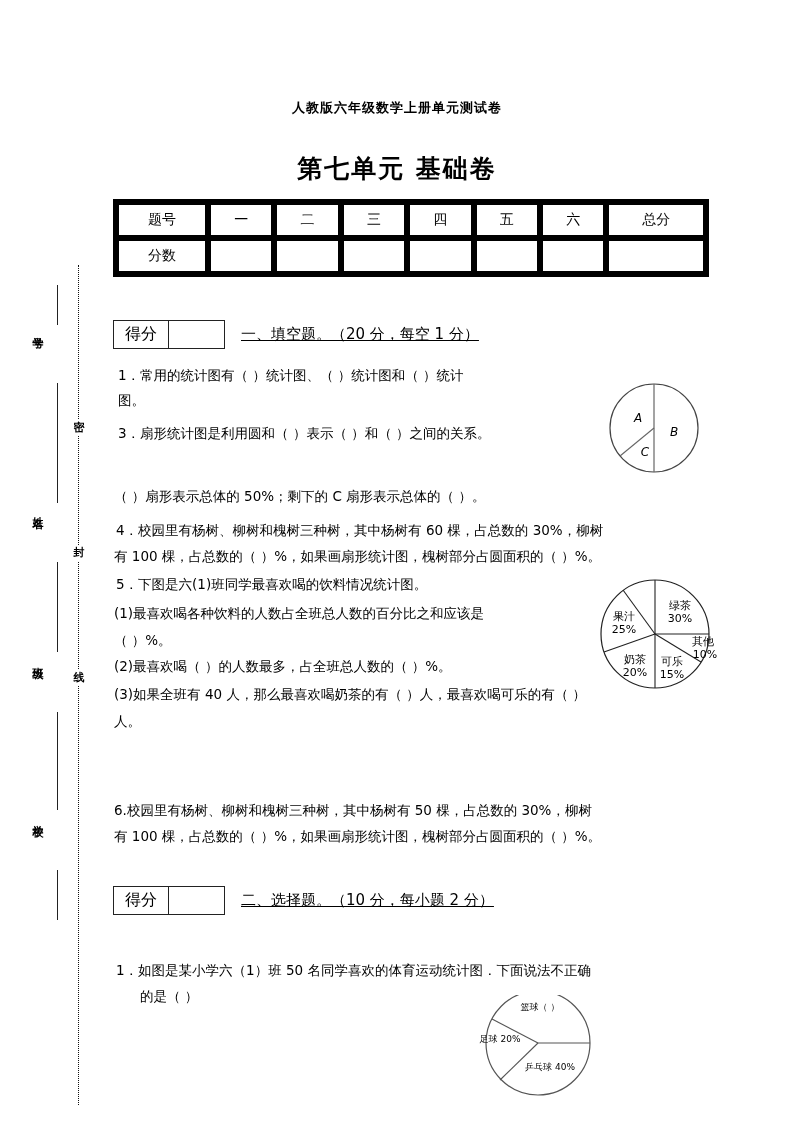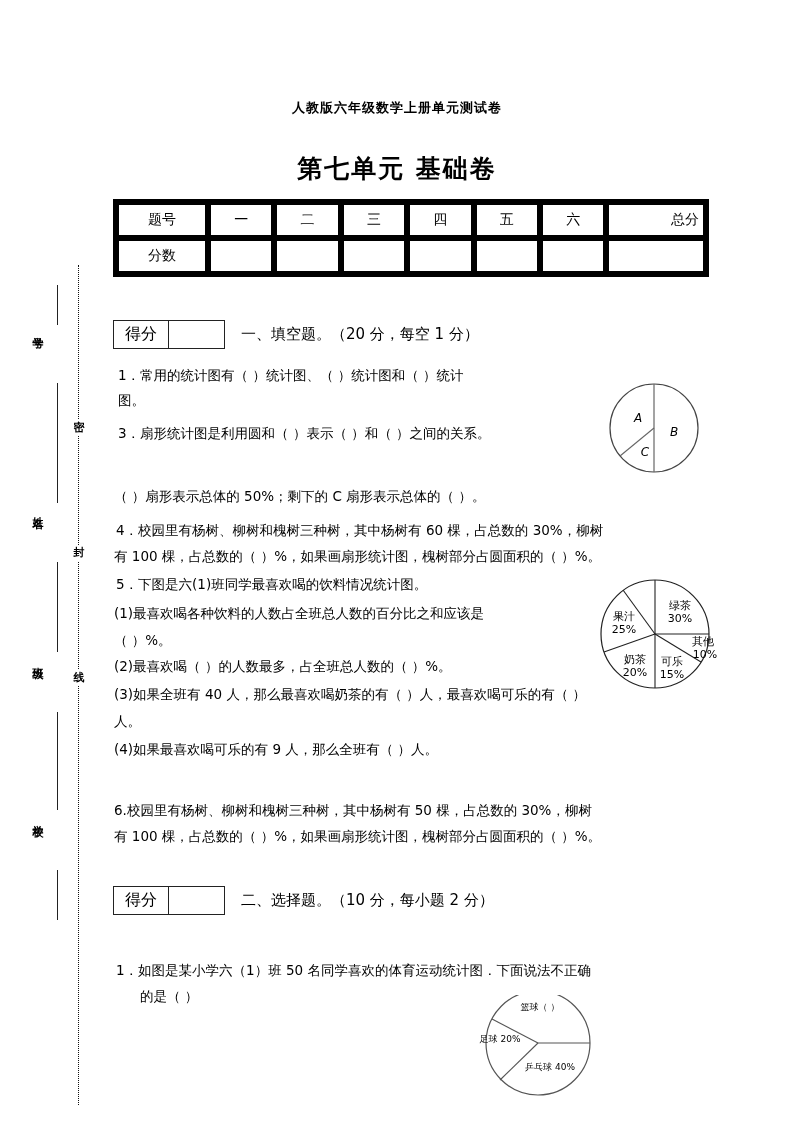--- a/index.html
+++ b/index.html
@@ -103,21 +103,21 @@
     font-size: 14px;
     font-family: "DejaVu Sans", sans-serif;
   }
   .score-table td {
     border: 6px solid #000000;
     height: 30px;
     text-align: center;
     padding: 0 4px;
   }
   .score-table td.lbl { width: 78px; }
-  .score-table td.total { text-align: right; }
+  .score-table td.total { text-align: center; }
 
   
   .defen-wrap {
     position: absolute;
     display: flex;
     align-items: center;
   }
   .defen-box {
     display: flex;
     border: 1px solid #222;
@@ -133,20 +133,21 @@
   }
   .defen-box .cell-r {
     width: 55px;
     border-left: 1px solid #222;
   }
   .section-title {
     margin-left: 16px;
     font-size: 15px;
     font-family: "DejaVu Sans", sans-serif;
     white-space: nowrap;
+    text-decoration: underline;
   }
 
   
   .q {
     position: absolute;
     font-size: 13.5px;
     line-height: 25px;
     font-family: "DejaVu Sans", sans-serif;
     white-space: nowrap;
   }
@@ -229,21 +230,20 @@
 
   <div class="q" style="left:116px; top:518px;">4．校园里有杨树、柳树和槐树三种树，其中杨树有 60 棵，占总数的 30%，柳树</div>
   <div class="q" style="left:114px; top:544px;">有 100 棵，占总数的（      ）%，如果画扇形统计图，槐树部分占圆面积的（      ）%。</div>
 
   <div class="q" style="left:116px; top:572px;">5．下图是六(1)班同学最喜欢喝的饮料情况统计图。</div>
   <div class="q" style="left:114px; top:601px;">(1)最喜欢喝各种饮料的人数占全班总人数的百分比之和应该是</div>
   <div class="q" style="left:114px; top:628px;">（      ）%。</div>
   <div class="q" style="left:114px; top:654px;">(2)最喜欢喝（        ）的人数最多，占全班总人数的（        ）%。</div>
   <div class="q" style="left:114px; top:682px;">(3)如果全班有 40 人，那么最喜欢喝奶茶的有（      ）人，最喜欢喝可乐的有（      ）</div>
   <div class="q" style="left:114px; top:709px;">人。</div>
-  <div class="q" style="left:114px; top:737px;">(4)如果最喜欢喝可乐的有 9 人，那么全班有（      ）人。</div>
 
   <div class="q" style="left:114px; top:798px;">6.校园里有杨树、柳树和槐树三种树，其中杨树有 50 棵，占总数的 30%，柳树</div>
   <div class="q" style="left:114px; top:824px;">有 100 棵，占总数的（      ）%，如果画扇形统计图，槐树部分占圆面积的（      ）%。</div>
 
   <div class="defen-wrap" style="left:113px; top:886px;">
     <div class="defen-box">
       <div class="cell-l">得分</div>
       <div class="cell-r"></div>
     </div>
     <div class="section-title">二、选择题。（10 分，每小题 2 分）</div>

